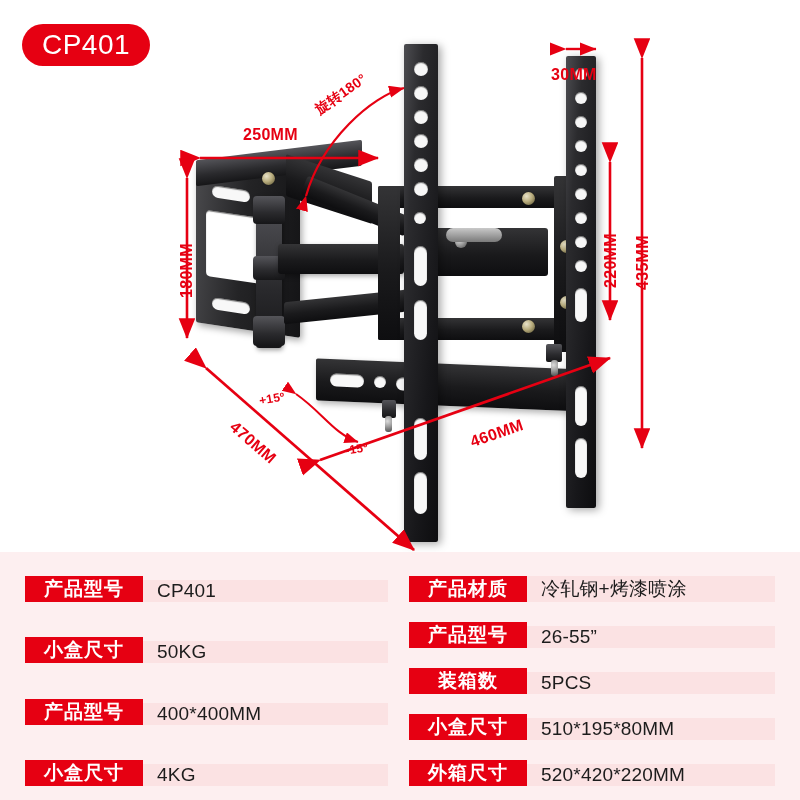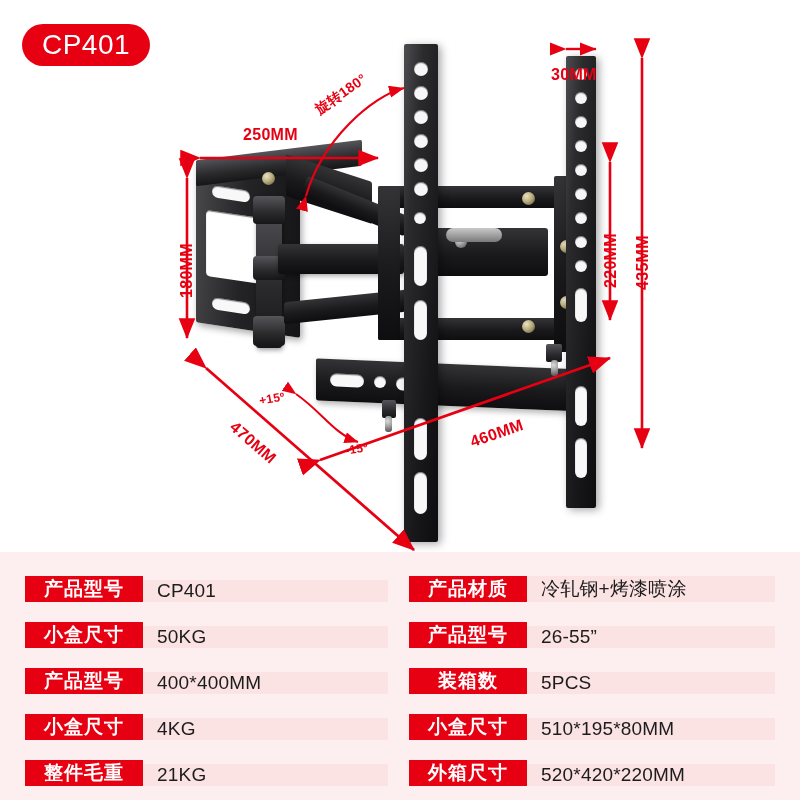--- a/index.html
+++ b/index.html
@@ -320,24 +320,20 @@
           <div class="spec-val">50KG</div>
         </div>
         <div class="spec-row">
           <div class="spec-key">产品型号</div>
           <div class="spec-val">400*400MM</div>
         </div>
         <div class="spec-row">
           <div class="spec-key">小盒尺寸</div>
           <div class="spec-val">4KG</div>
         </div>
-        <div class="spec-row">
-          <div class="spec-key">整件毛重</div>
-          <div class="spec-val">21KG</div>
-        </div>
       </div>
 
       <div class="spec-col right">
         <div class="spec-row">
           <div class="spec-key">产品材质</div>
           <div class="spec-val">冷轧钢+烤漆喷涂</div>
         </div>
         <div class="spec-row">
           <div class="spec-key">产品型号</div>
           <div class="spec-val">26-55”</div>

